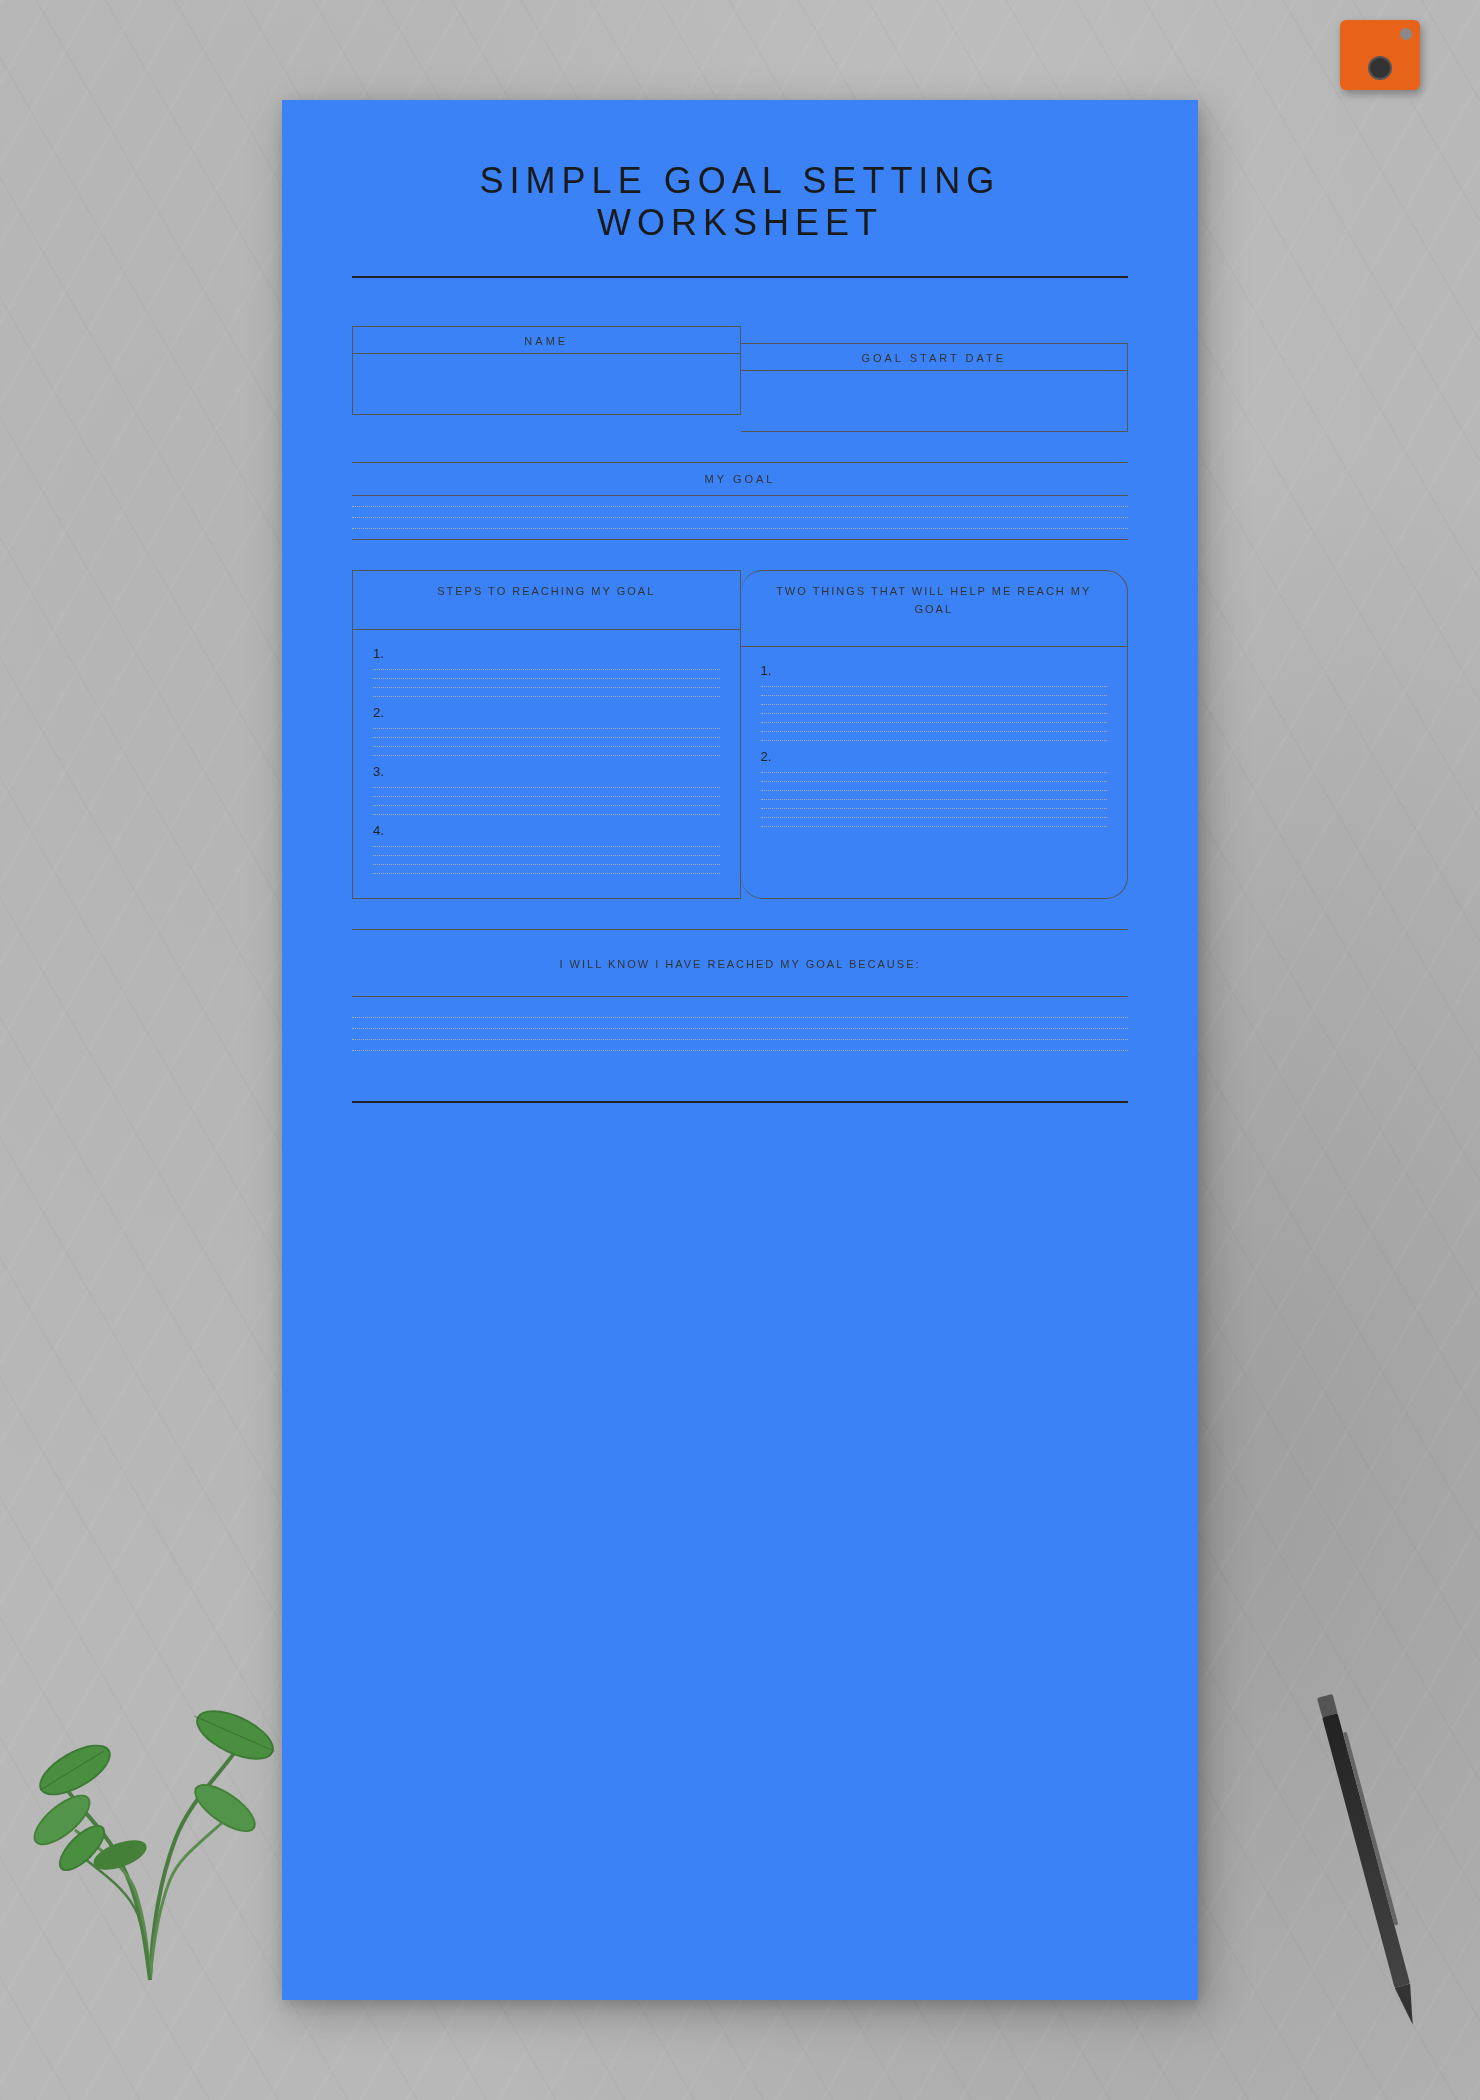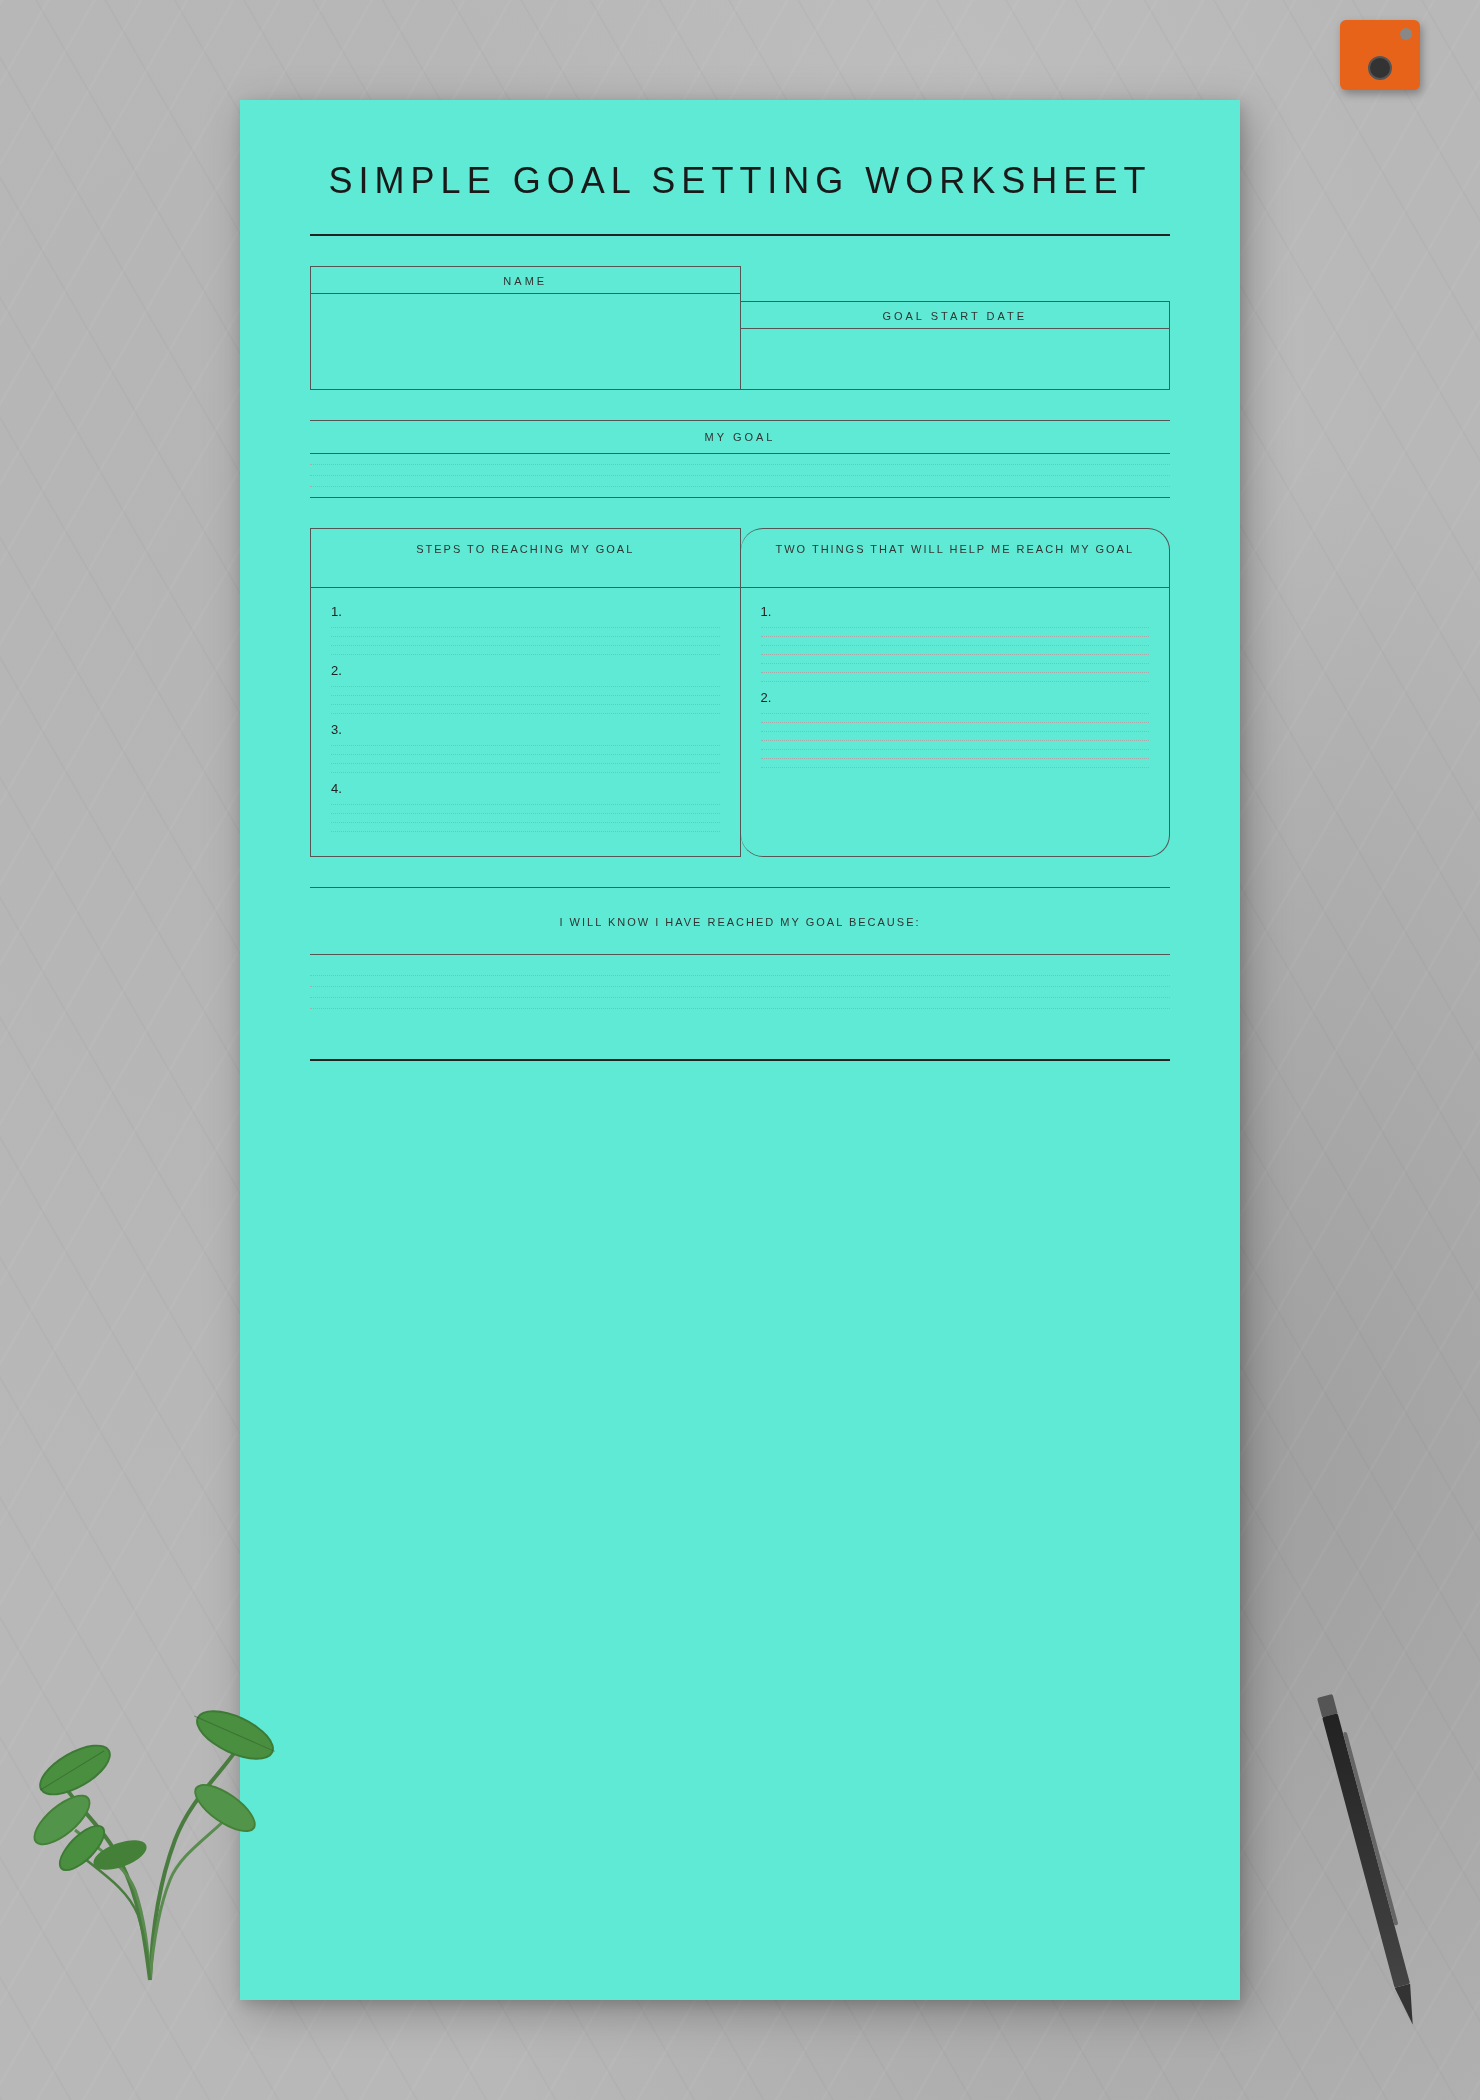--- a/index.html
+++ b/index.html
@@ -136,23 +136,23 @@
     .pen-top {
       width: 16px;
       height: 20px;
       background: #555;
       border-radius: 2px 2px 0 0;
       margin: 0 auto;
     }
 
     
     .paper {
-      width: 1000px;
+      width: 916px;
       min-height: 1900px;
-      background: #5eead4;
+      background: #3b82f6;
       box-shadow: 8px 12px 40px rgba(0,0,0,0.25), 2px 4px 12px rgba(0,0,0,0.15);
       padding: 60px 70px 60px 70px;
       position: relative;
       z-index: 5;
     }
 
     
     .worksheet-title {
       text-align: center;
       font-size: 36px;
@@ -168,20 +168,21 @@
       border: none;
       border-top: 2px solid #222;
       margin-bottom: 30px;
     }
 
     
     .fields-row {
       display: flex;
       gap: 0;
       margin-bottom: 30px;
+      align-items: center;
     }
 
     .field-box {
       border: 1.5px solid #555;
       flex: 1;
     }
 
     .field-box + .field-box {
       border-left: none;
       margin-top: 35px;

